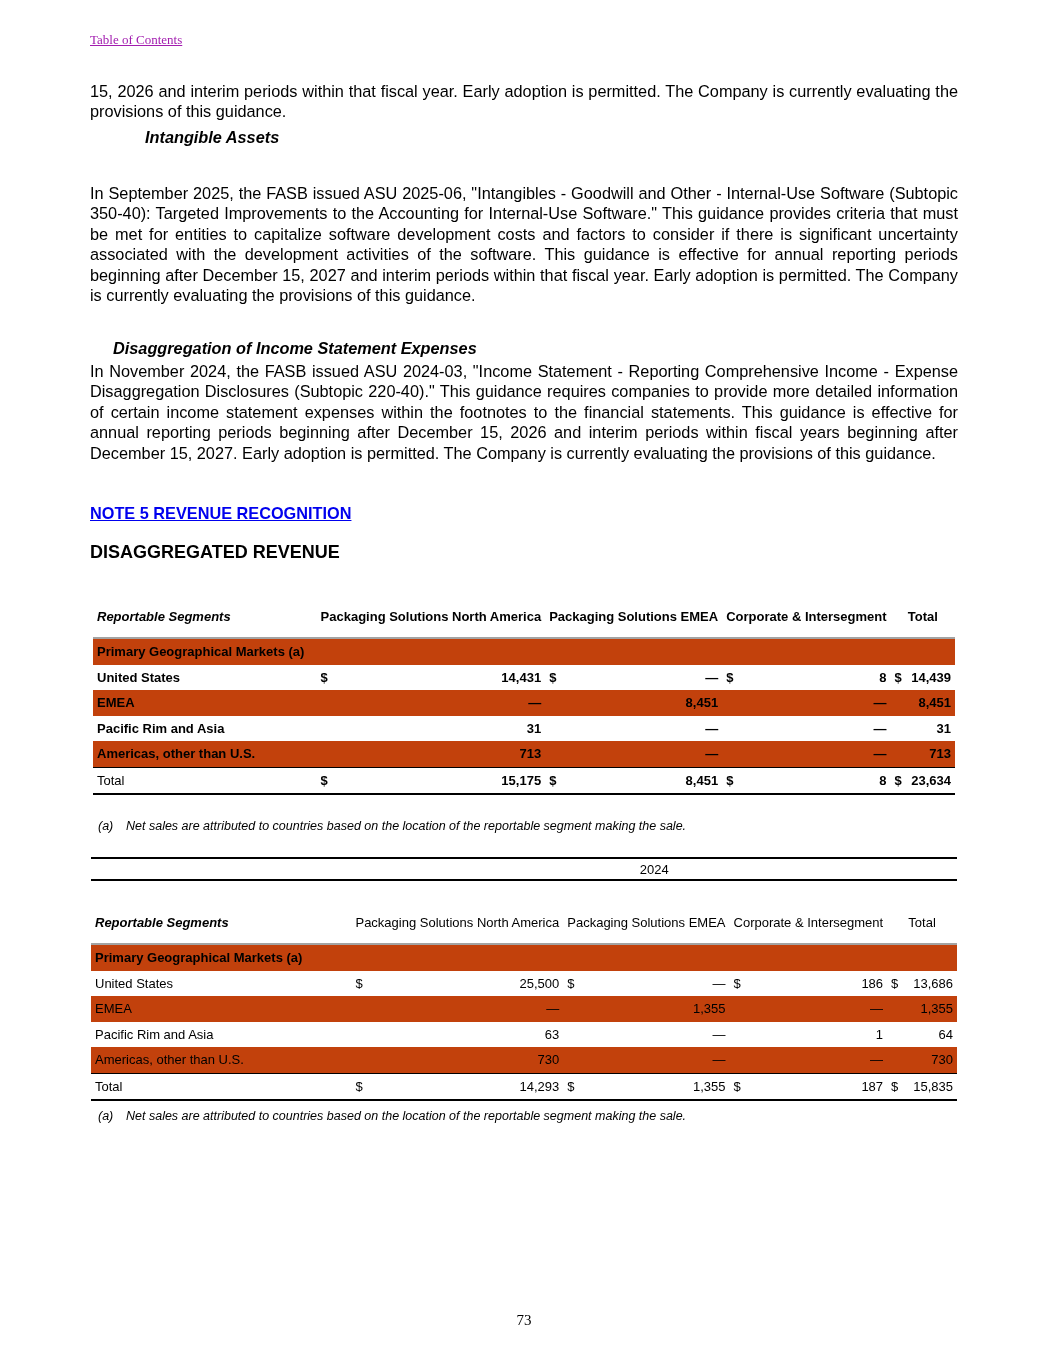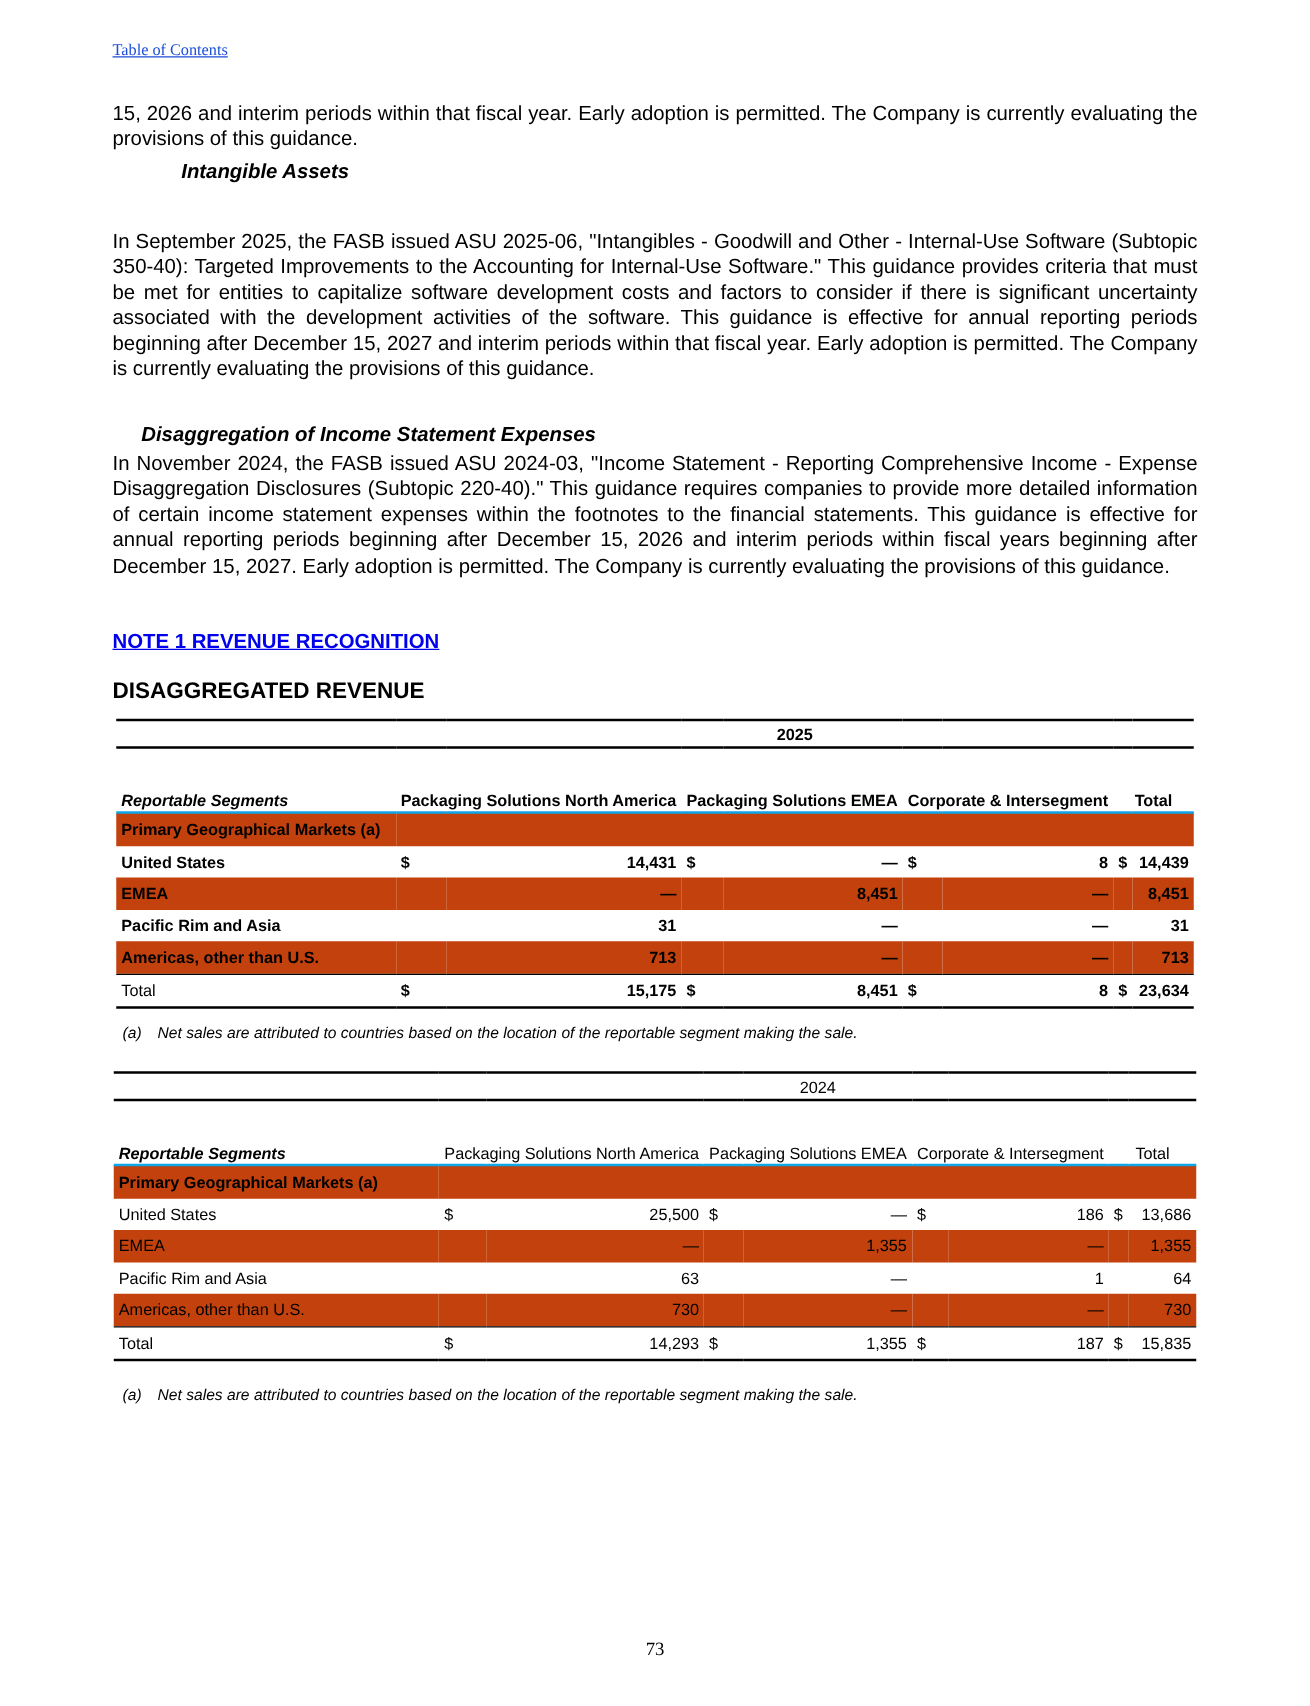--- a/index.html
+++ b/index.html
@@ -1,25 +1,25 @@
 <!DOCTYPE html>
 <html><head>
 <meta charset="utf-8">
 <style>
   html, body { margin: 0; padding: 0; background: #ffffff; }
   body { width: 1048px; height: 1365px; position: relative; font-family: "Liberation Sans", sans-serif; color: #000; }
-  .toc { position: absolute; left: 90px; top: 32px; font-family: "Liberation Serif", serif; font-size: 13px; color: #1d4ed8; text-decoration: underline; cursor: pointer; }
+  .toc { position: absolute; left: 90px; top: 32px; font-family: "Liberation Serif", serif; font-size: 13px; color: #a21caf; text-decoration: underline; cursor: pointer; }
   .para { position: absolute; left: 90px; width: 868px; font-size: 16.3px; line-height: 20.4px; text-align: justify; margin: 0; }
   .subhead { position: absolute; left: 113px; font-size: 16.3px; font-weight: bold; font-style: italic; margin: 0; }
   .note-title { position: absolute; left: 90px; top: 504px; font-size: 16.3px; font-weight: bold; color: #0000ee; text-decoration: underline; cursor: pointer; }
   .section-label { position: absolute; left: 90px; top: 542px; font-size: 18px; font-weight: bold; }
   table.fin { position: absolute; border-collapse: collapse; font-size: 13px; }
   table.fin td { padding: 0 4px; height: 25.5px; vertical-align: middle; white-space: nowrap; }
   table.fin tr.year td { border-top: 2px solid #000; border-bottom: 2px solid #000; height: 20px; text-align: center; }
-  table.fin tr.hdr td { vertical-align: bottom; text-align: center; line-height: 13.5px; padding-bottom: 2px; height: 48px; border-bottom: 2px solid #0ea5e9; }
+  table.fin tr.hdr td { vertical-align: bottom; text-align: center; line-height: 13.5px; padding-bottom: 14px; height: 48px; border-bottom: 2px solid #a3a3a3; }
   table.fin tr.hdr td.lbl { text-align: left; font-style: italic; font-weight: bold; }
   table.fin tr.band td { background: #c2410c; }
   table.fin td.num { text-align: right; }
   table.fin td.cur { text-align: left; }
   table.fin tr.total td { border-top: 1.5px solid #000; border-bottom: 2px solid #000; }
   table.bold td { font-weight: bold; }
   table.reg tr.hdr td:not(.lbl) { font-weight: normal; }
   table.reg tr.sect td { font-weight: bold; }
   table.reg tr.year td { font-weight: normal; }
   .footnote { position: absolute; left: 98px; font-size: 12.5px; font-style: italic; }
@@ -30,40 +30,36 @@
 <body>
 
 <a class="toc">Table of Contents</a>
 
 <p class="para" style="top:81px;">15, 2026 and interim periods within that fiscal year. Early adoption is permitted. The Company is currently evaluating the provisions of this guidance.</p>
 <p class="subhead" style="top:128px;margin-left:32px;">Intangible Assets</p>
 <p class="para" style="top:183px;">In September 2025, the FASB issued ASU 2025-06, "Intangibles - Goodwill and Other - Internal-Use Software (Subtopic 350-40): Targeted Improvements to the Accounting for Internal-Use Software." This guidance provides criteria that must be met for entities to capitalize software development costs and factors to consider if there is significant uncertainty associated with the development activities of the software. This guidance is effective for annual reporting periods beginning after December 15, 2027 and interim periods within that fiscal year. Early adoption is permitted. The Company is currently evaluating the provisions of this guidance.</p>
 <p class="subhead" style="top:339px;">Disaggregation of Income Statement Expenses</p>
 <p class="para" style="top:361px;">In November 2024, the FASB issued ASU 2024-03, "Income Statement - Reporting Comprehensive Income - Expense Disaggregation Disclosures (Subtopic 220-40)." This guidance requires companies to provide more detailed information of certain income statement expenses within the footnotes to the financial statements. This guidance is effective for annual reporting periods beginning after December 15, 2026 and interim periods within fiscal years beginning after December 15, 2027. Early adoption is permitted. The Company is currently evaluating the provisions of this guidance.</p>
 
-<a class="note-title">NOTE 1 REVENUE RECOGNITION</a>
+<a class="note-title">NOTE 5 REVENUE RECOGNITION</a>
 <div class="section-label">DISAGGREGATED REVENUE</div>
 
 <table class="fin bold" style="left:93px; top:575px; width:862px;">
   <colgroup>
     <col style="width:434px">
       <col style="width:20px">
       <col style="width:94px">
       <col style="width:20px">
       <col style="width:86px">
       <col style="width:20px">
       <col style="width:86px">
       <col style="width:20px">
       <col style="width:82px">
   </colgroup>
   <tbody>
-      <tr class="year">
-    <td></td>
-    <td colspan="8">2025</td>
-  </tr>
   <tr class="hdr">
     <td class="lbl">Reportable Segments</td>
     <td colspan="2">Packaging Solutions North America</td>
     <td colspan="2">Packaging Solutions EMEA</td>
     <td colspan="2">Corporate &amp; Intersegment</td>
     <td colspan="2">Total</td>
   </tr>
   <tr class="band">
     <td>Primary Geographical Markets (a)</td>
     <td colspan="8"></td>

